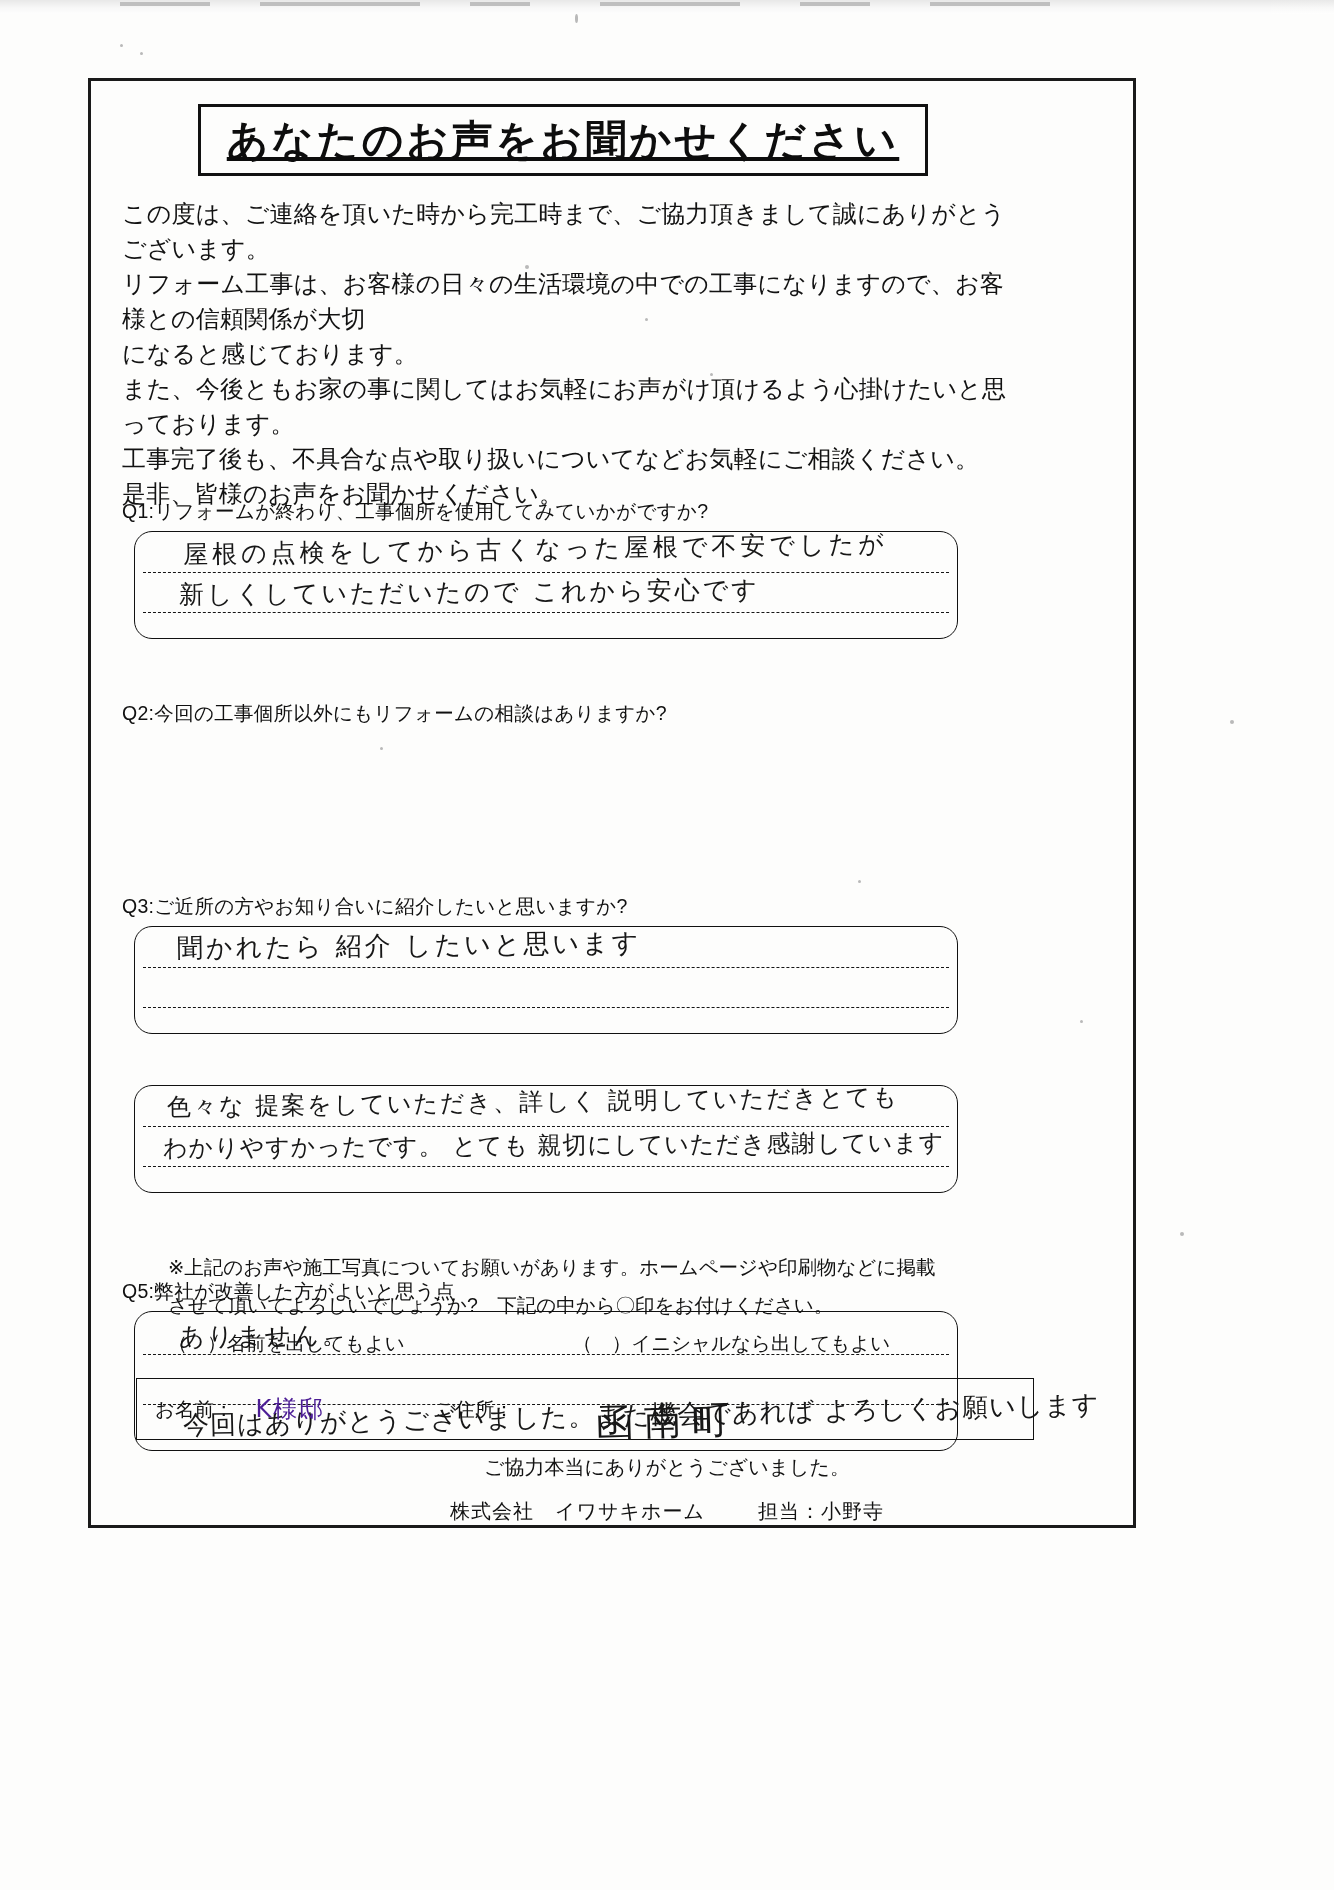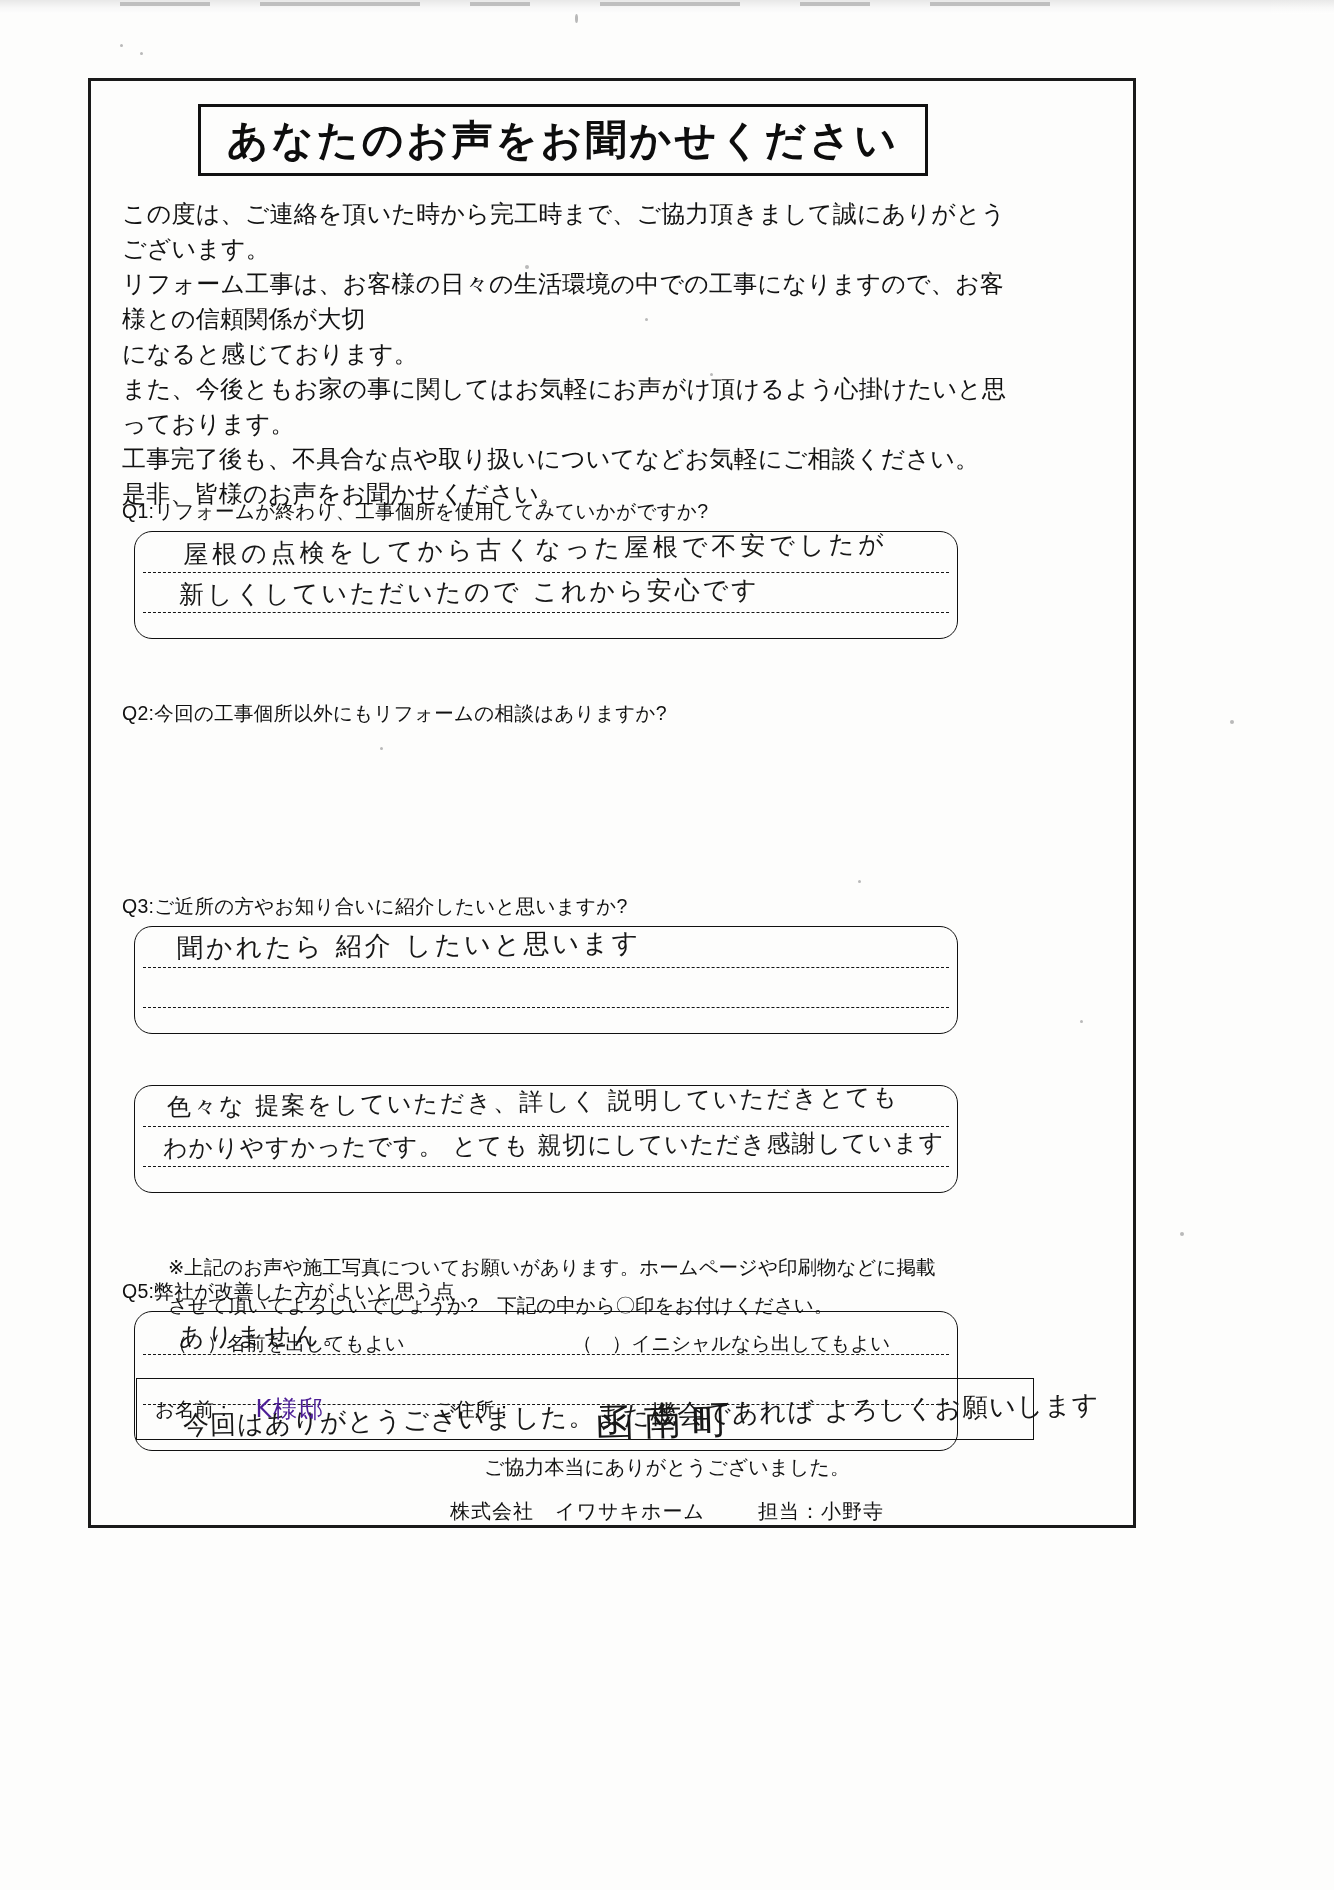--- a/index.html
+++ b/index.html
@@ -60,20 +60,21 @@
     align-items: center;
     justify-content: center;
   }
   .title-text {
     font-family: "DejaVu Serif", "Liberation Serif", serif;
     font-weight: bold;
     font-size: 41px;
     letter-spacing: 3px;
     color: #0d0d0d;
     white-space: nowrap;
+    text-decoration: underline;
   }
   .intro {
     position: absolute;
     left: 122px;
     top: 196px;
     width: 890px;
     font-size: 24px;
     line-height: 35px;
     color: #121212;
     letter-spacing: .2px;

